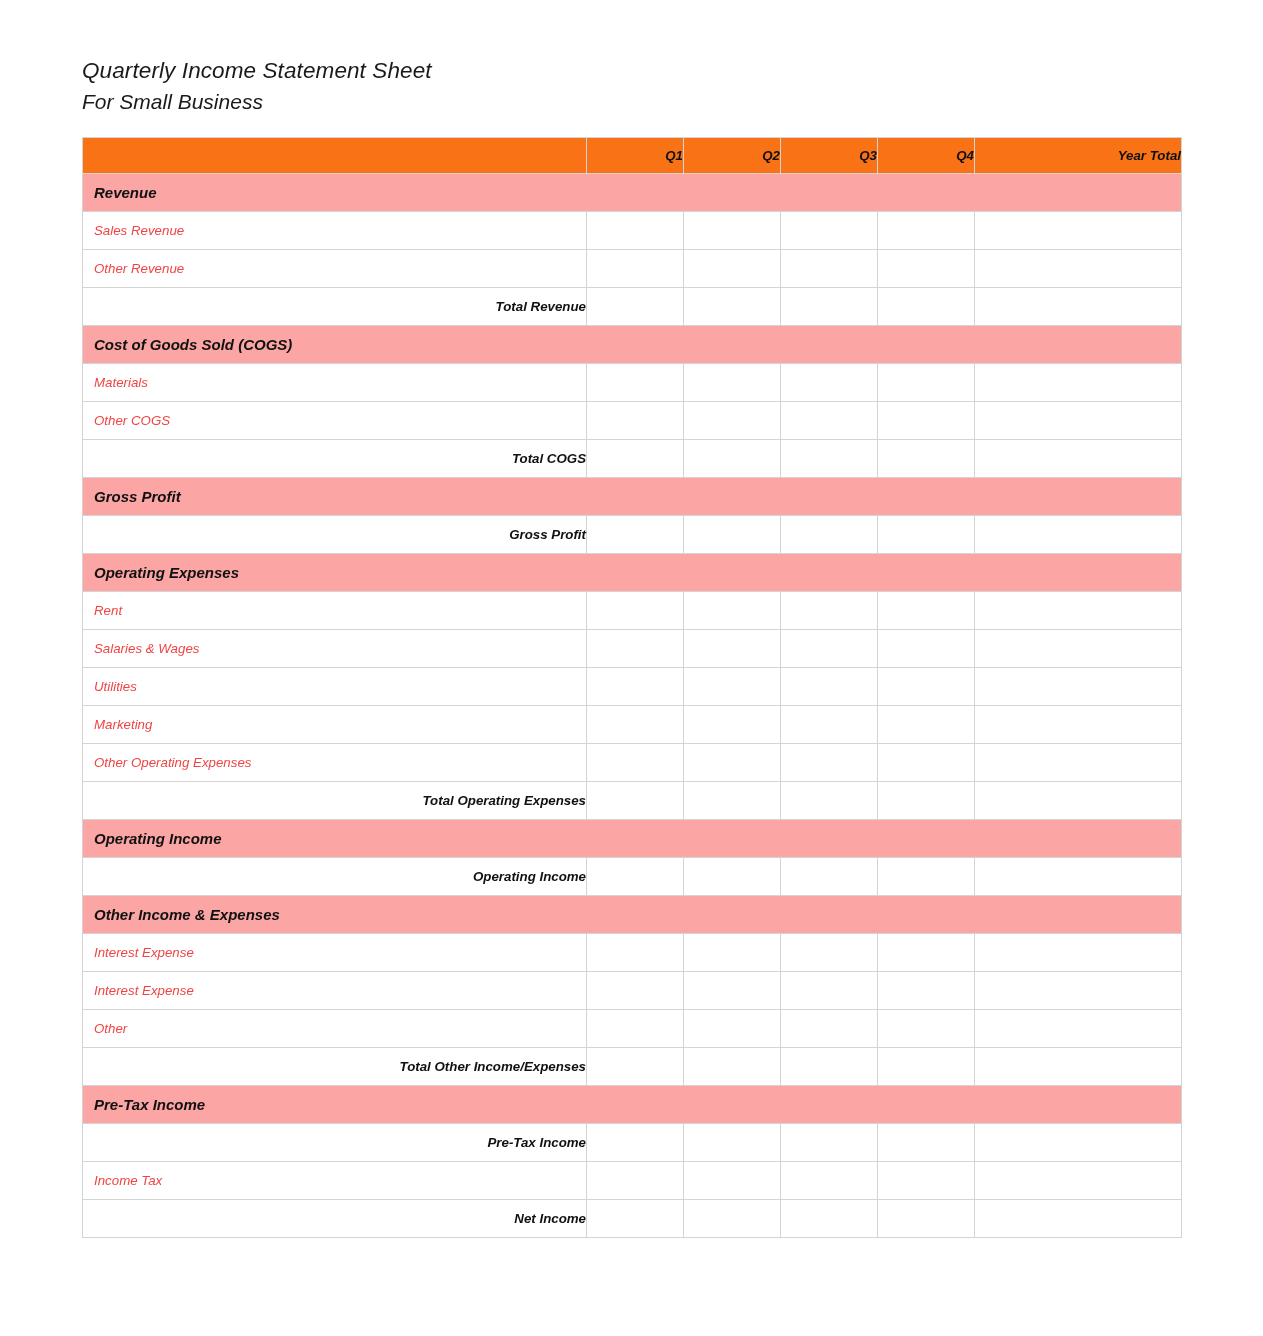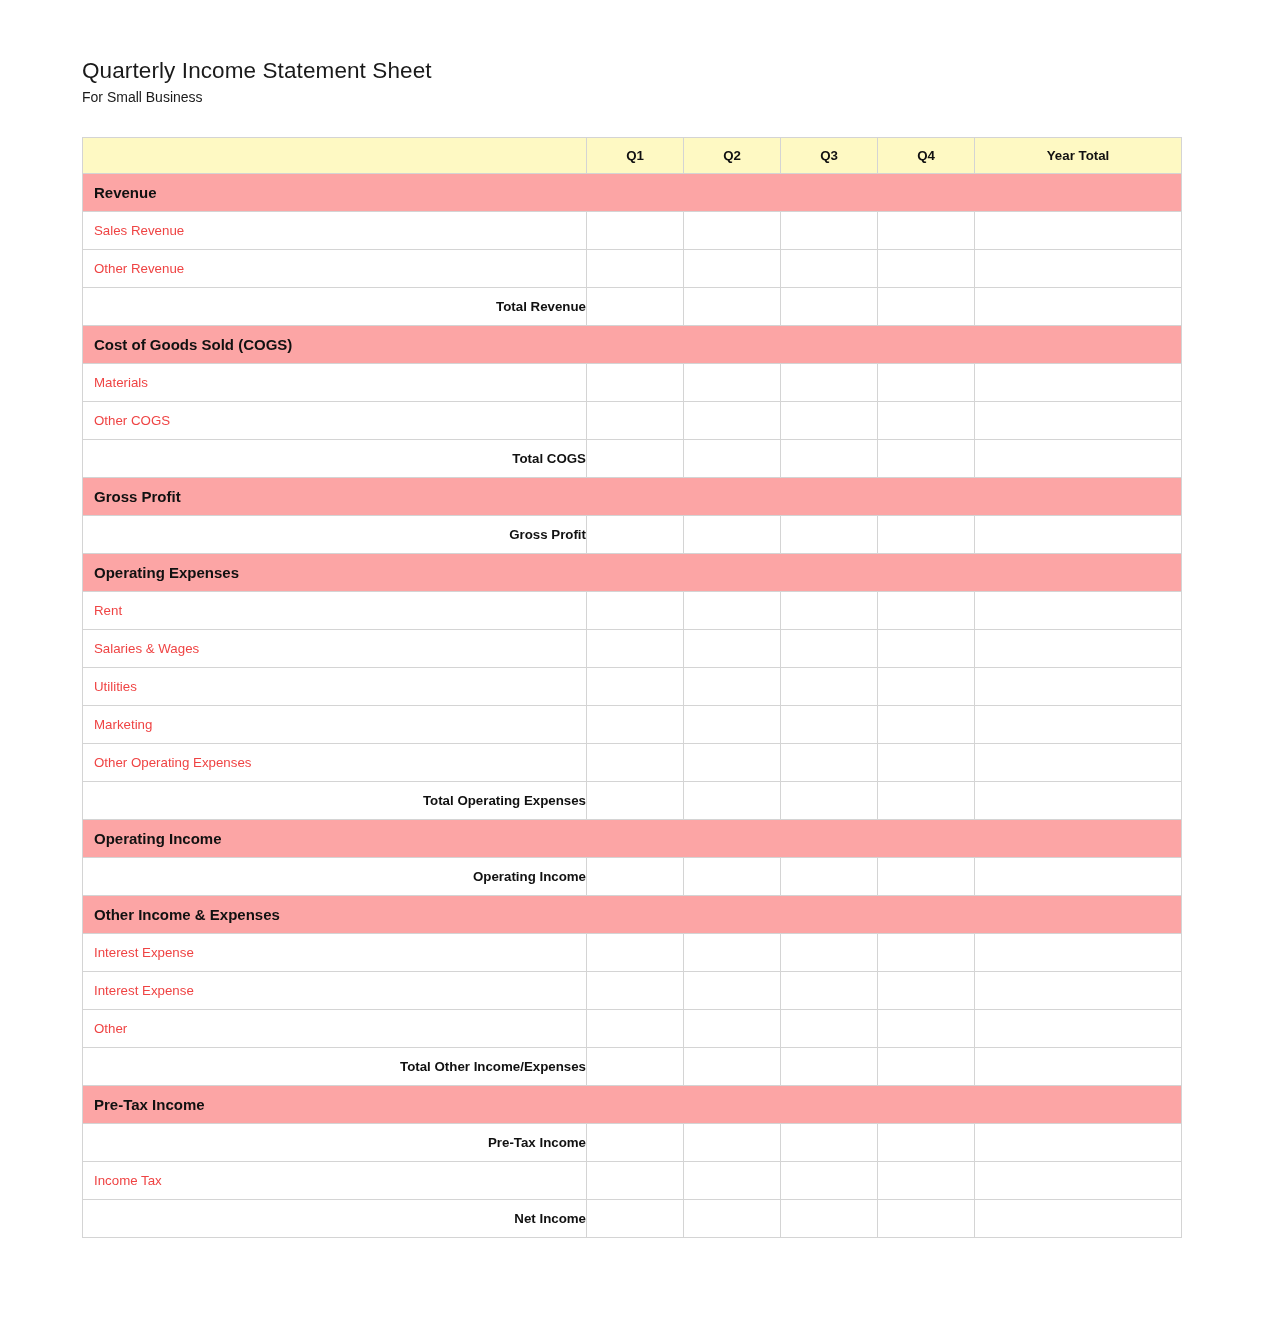--- a/index.html
+++ b/index.html
@@ -13,37 +13,38 @@
     height: 1336px;
     font-family: "Liberation Sans", sans-serif;
     color: #1a1a1a;
     -webkit-font-smoothing: antialiased;
   }
   .page {
     position: relative;
     width: 1263px;
     height: 1336px;
     padding: 4px;
+    font-style: italic;
   }
   .header-block {
     position: absolute;
     left: 82px;
     top: 58px;
     width: 1000px;
   }
   .doc-title {
     font-size: 22.5px;
     font-weight: 400;
     line-height: 1.18;
     color: #1a1a1a;
     margin: 0;
     letter-spacing: 0.1px;
   }
   .doc-subtitle {
-    font-size: 14px;
+    font-size: 21px;
     font-weight: 400;
     line-height: 1.2;
     color: #1a1a1a;
     margin: 4px 0 0 0;
   }
 
   .sheet-wrap {
     position: absolute;
     left: 82px;
     top: 137px;
@@ -64,24 +65,24 @@
   table.income-sheet th,
   table.income-sheet td {
     border: 1px solid #d4d4d4;
     padding: 0;
     height: 38px;
     vertical-align: middle;
   }
 
   
   tr.col-header th {
-    background: #fef9c3;
+    background: #f97316;
     font-weight: bold;
     font-size: 13.3px;
-    text-align: center;
+    text-align: right;
     color: #111111;
     height: 36px;
   }
   tr.col-header th.blank-head {
     border-right: 1px solid #d4d4d4;
   }
 
   
   tr.section-row td {
     background: #fca5a5;

